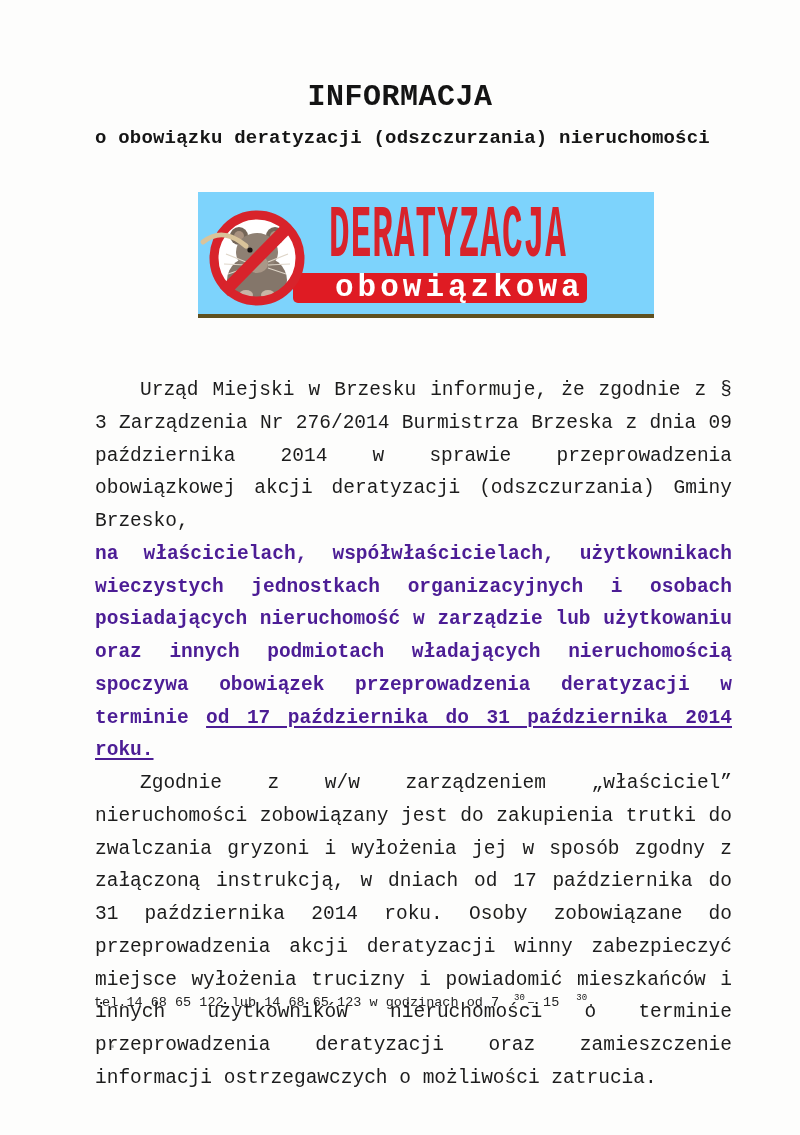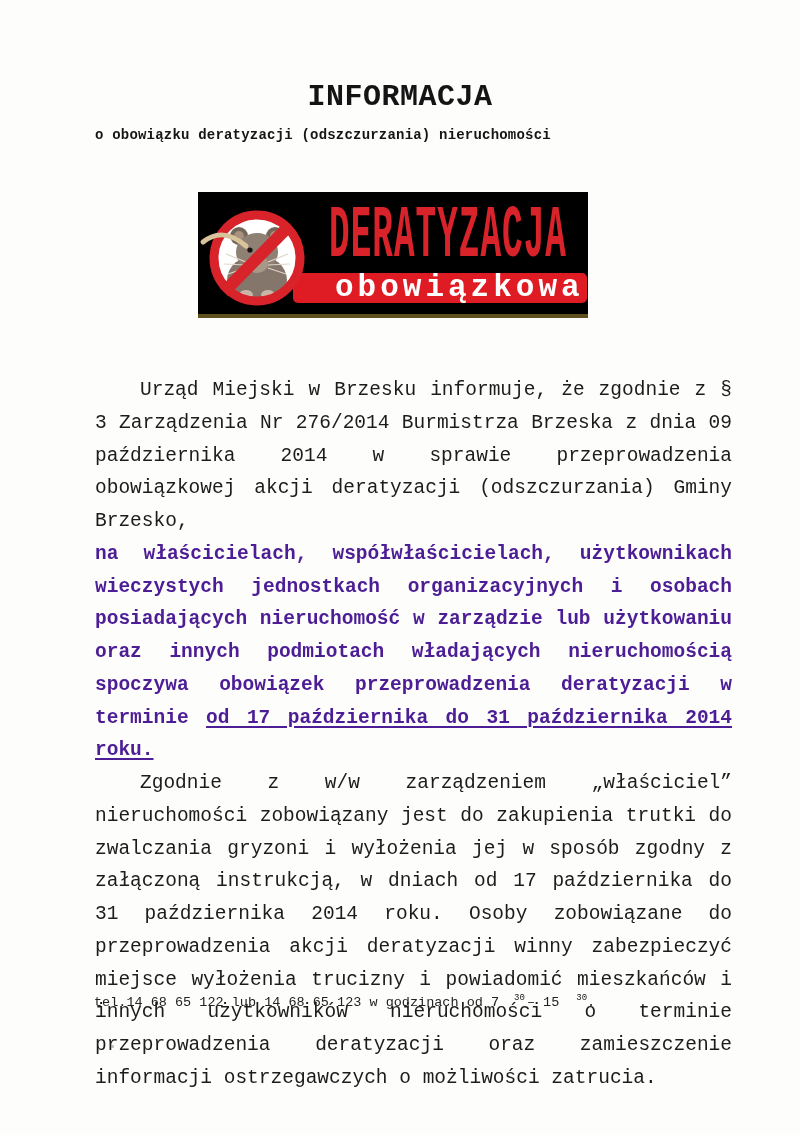--- a/index.html
+++ b/index.html
@@ -1,26 +1,26 @@
 <!DOCTYPE html>
 <html><head>
 <meta charset="utf-8">
 <style>
   html,body{margin:0;padding:0;background:#ffffff;}
   .page{position:relative;width:800px;height:1135px;background:#fdfdfc;
         font-family:Liberation Mono, monospace;color:#1d1d1d;overflow:hidden;}
 
   .doc-title{position:absolute;top:80px;left:0;width:100%;text-align:center;
              font-size:30px;font-weight:bold;letter-spacing:.5px;color:#141414;}
-  .doc-subtitle{position:absolute;top:127px;left:95px;font-size:14px;
+  .doc-subtitle{position:absolute;top:127px;left:95px;font-size:19px;
                 font-weight:bold;color:#151515;letter-spacing:.2px;}
 
   
-  .logo{position:absolute;left:198px;top:192px;width:390px;height:122px;
-        background:#000000;border-bottom:4px solid #5f501f;}
+  .logo{position:absolute;left:198px;top:192px;width:456px;height:122px;
+        background:#7dd3fc;border-bottom:4px solid #5f501f;}
   .logo-bar{position:absolute;left:95px;top:81px;width:294px;height:30px;
             background:#df1b23;border-radius:5px;}
   .logo-bar-text{position:absolute;left:42px;top:-3px;font-size:31px;font-weight:bold;
                  color:#ffffff;letter-spacing:4px;white-space:nowrap;}
   .logo-word{position:absolute;left:131px;top:7px;font-size:66px;line-height:66px;
              font-weight:bold;color:#d8232b;letter-spacing:2px;white-space:nowrap;
              transform:scale(0.52,1.13);transform-origin:0 0;}
   .logo-svg{position:absolute;left:0;top:0;}
 
   

